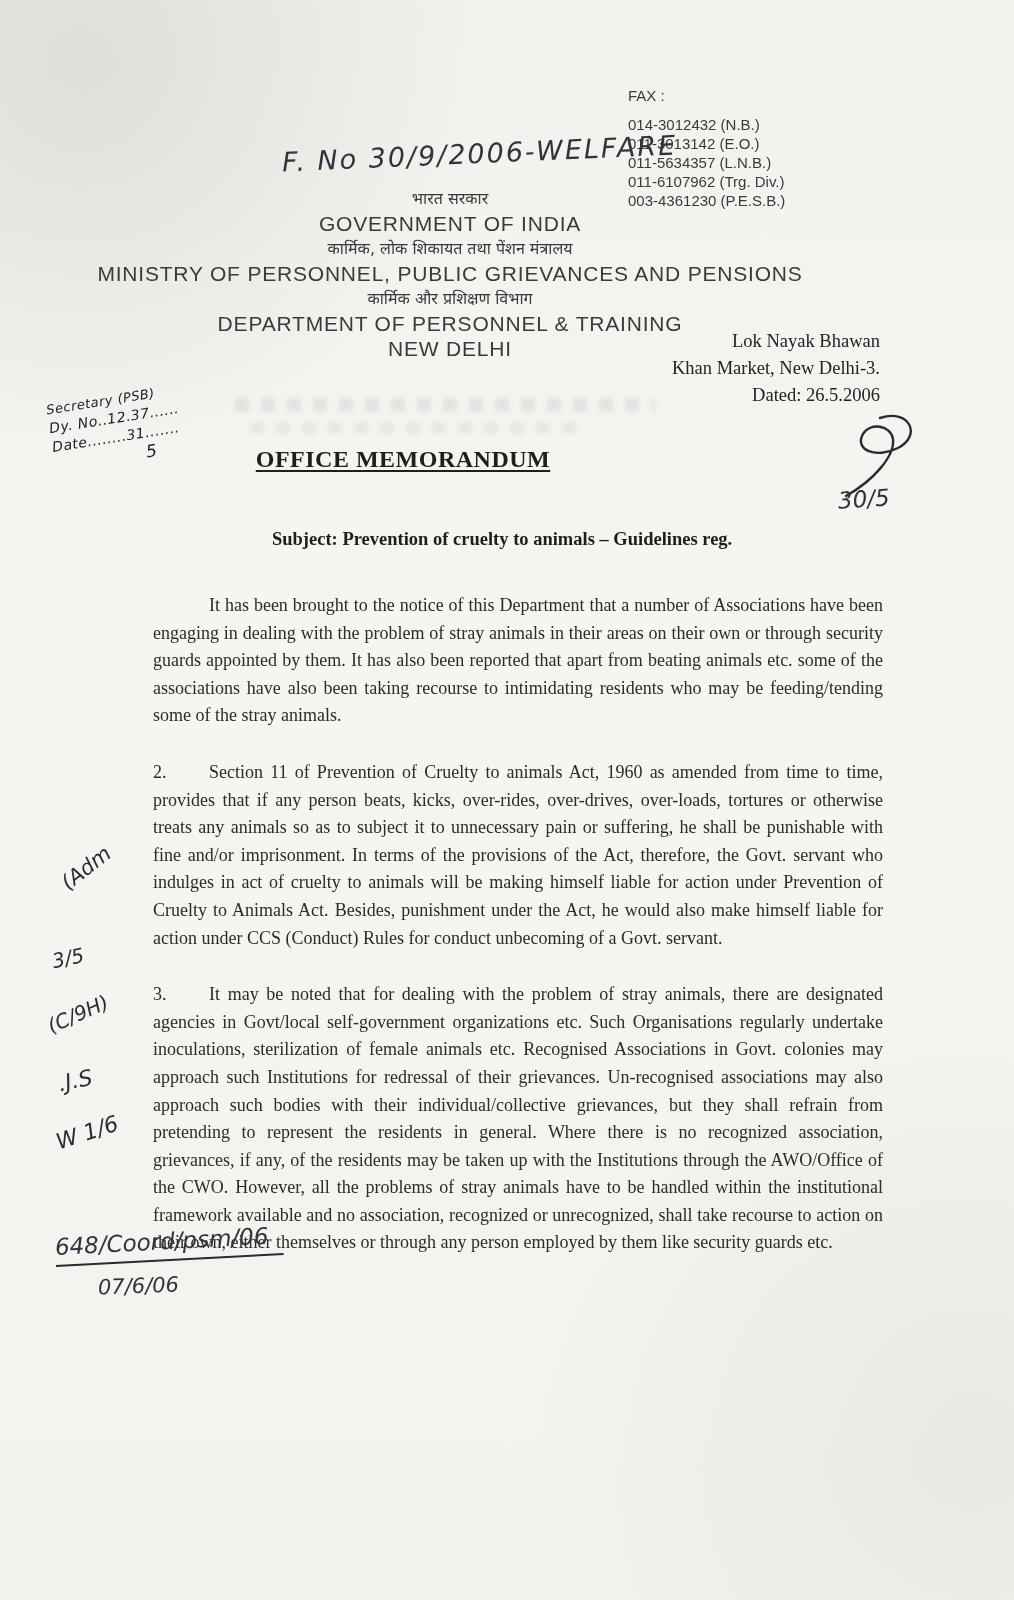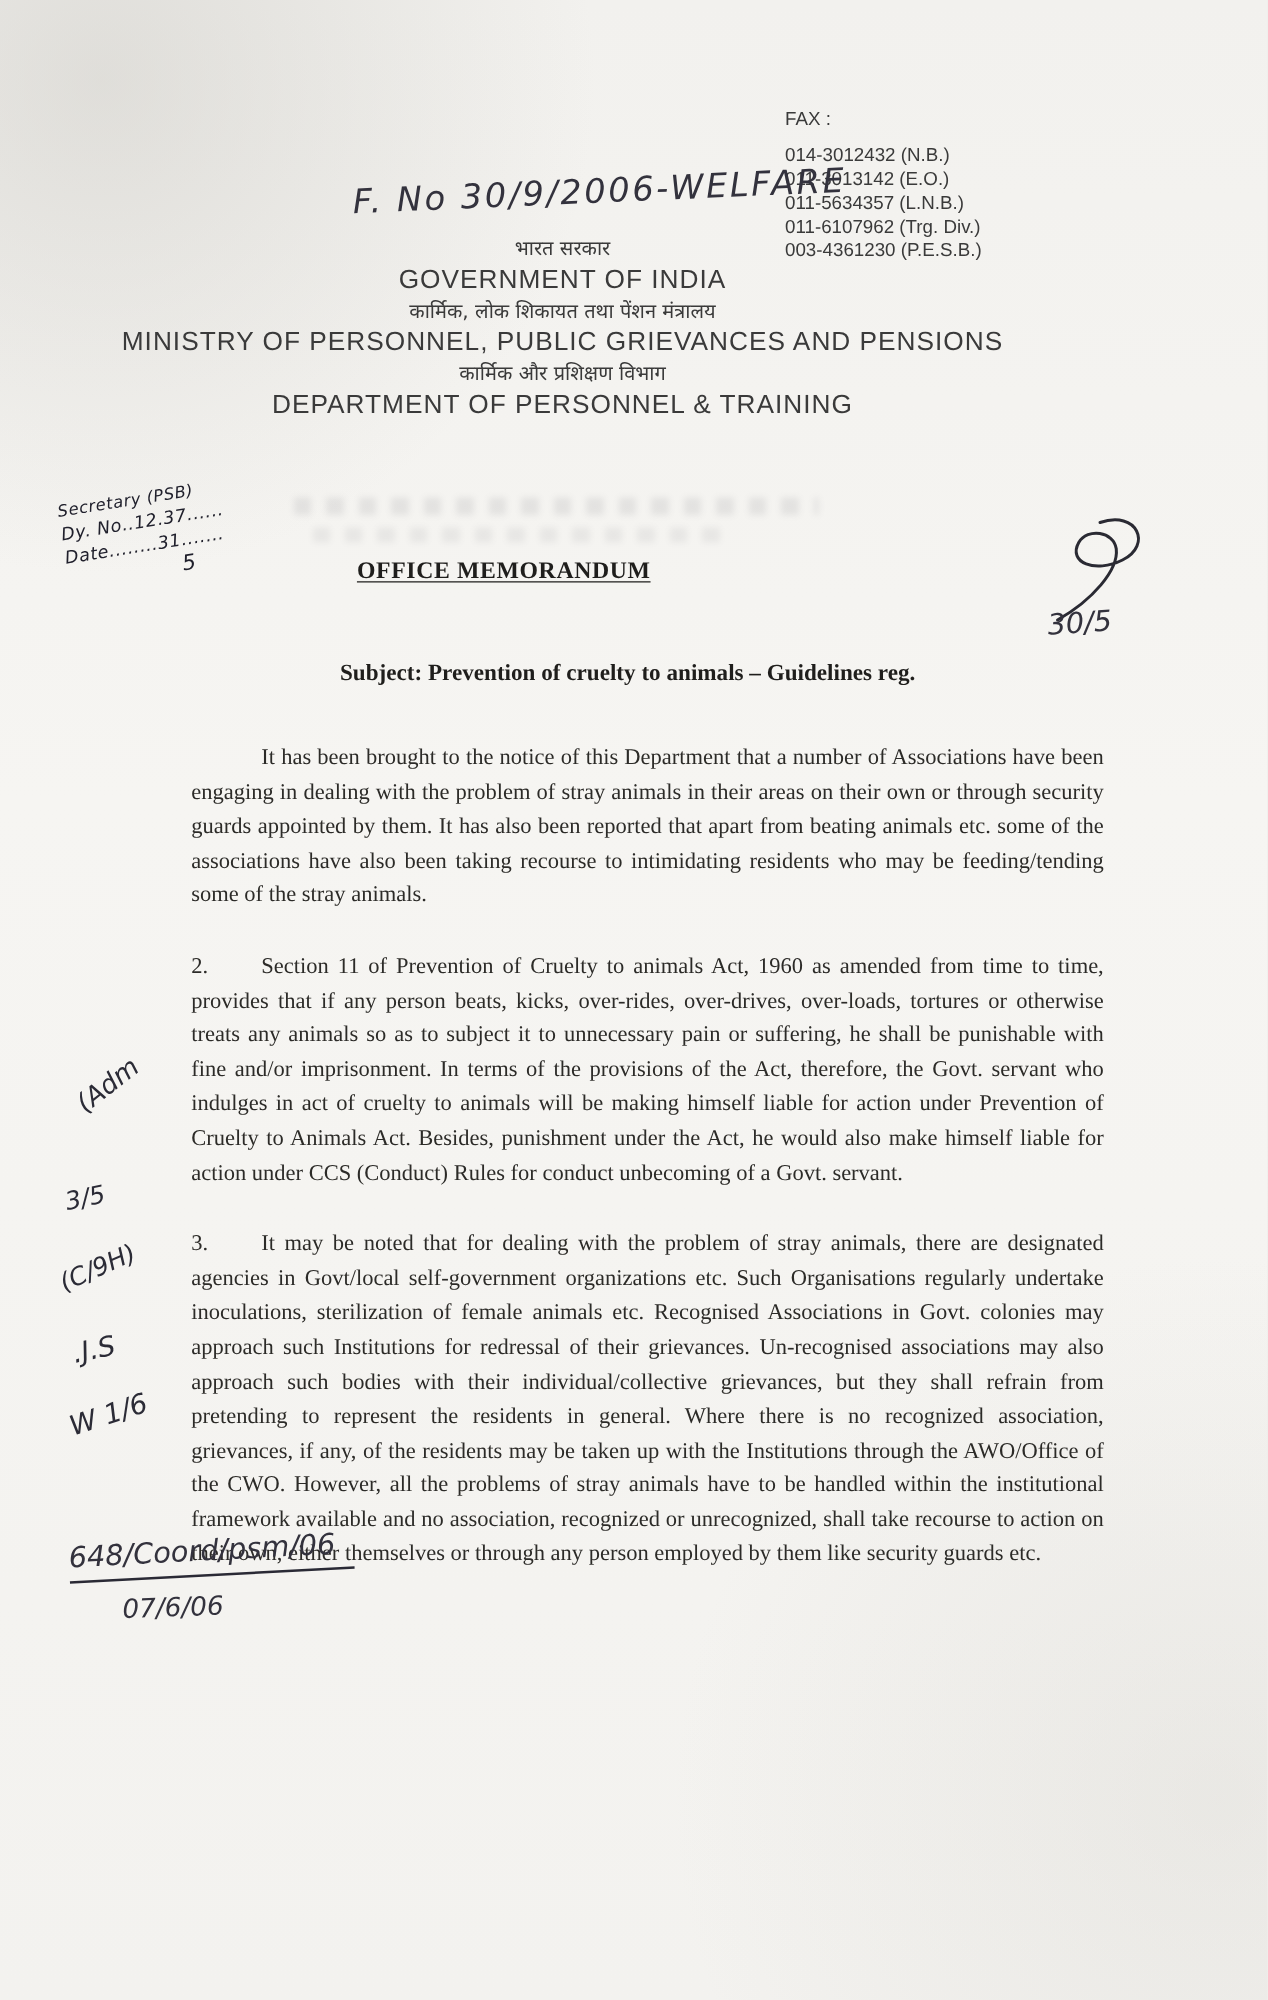--- a/index.html
+++ b/index.html
@@ -56,21 +56,21 @@
     position:absolute;top:390px;left:50px;
     transform:rotate(-9deg);
     font-size:14px;line-height:19px;letter-spacing:.5px;
     color:#20202c;white-space:nowrap;
   }
   .stamp .s1{font-size:13px;}
   .stamp .s4{margin-left:92px;font-size:17px;}
   .memo-title{
     position:absolute;top:446px;left:0;width:806px;
     text-align:center;
-    font-weight:bold;font-size:19px;letter-spacing:.5px;
+    font-weight:bold;font-size:24px;letter-spacing:.5px;
     color:#1f1e1c;
   }
   .memo-title span{text-decoration:underline;text-underline-offset:3px;}
   .sign-wrap{position:absolute;top:406px;left:818px;}
   .sign-num{
     position:absolute;top:486px;left:838px;
     font-size:23px;transform:rotate(-4deg);
   }
   .subject{
     position:absolute;top:529px;left:272px;
@@ -125,22 +125,28 @@
 
   <div class="file-no hw">F. No 30/9/2006-WELFARE</div>
 
   <div class="letterhead">
     <div class="lh-hi">भारत सरकार</div>
     <div class="lh-en">GOVERNMENT OF INDIA</div>
     <div class="lh-hi">कार्मिक, लोक शिकायत तथा पेंशन मंत्रालय</div>
     <div class="lh-en">MINISTRY OF PERSONNEL, PUBLIC GRIEVANCES AND PENSIONS</div>
     <div class="lh-hi">कार्मिक और प्रशिक्षण विभाग</div>
     <div class="lh-en">DEPARTMENT OF PERSONNEL &amp; TRAINING</div>
+    <div class="lh-en">NEW DELHI</div>
   </div>
 
+  <div class="addr">
+    <div>Lok Nayak Bhawan</div>
+    <div>Khan Market, New Delhi-3.</div>
+    <div>Dated: 26.5.2006</div>
+  </div>
 
   <div class="smudge sm1"></div>
   <div class="smudge sm2"></div>
 
   <div class="stamp hw">
     <div class="s1">Secretary (PSB)</div>
     <div class="s2">Dy. No..12.37......</div>
     <div class="s3">Date........31.......</div>
     <div class="s4">5</div>
   </div>

